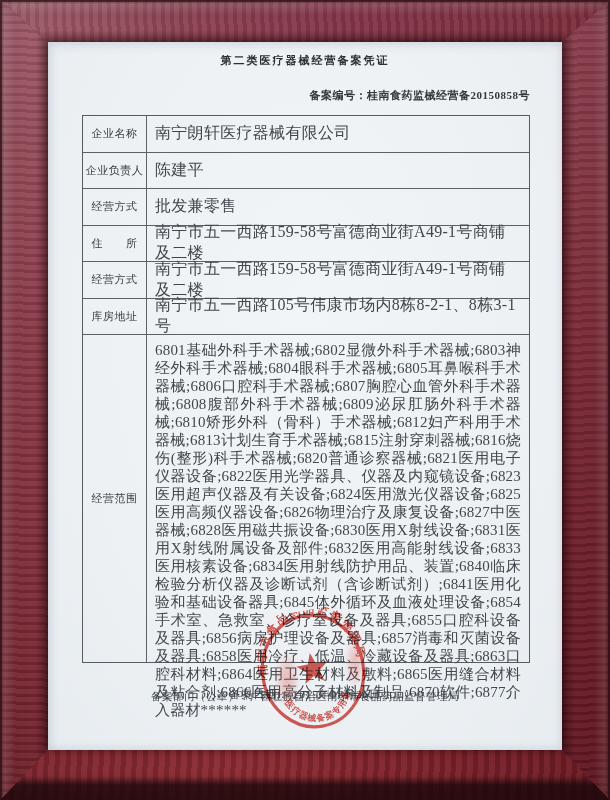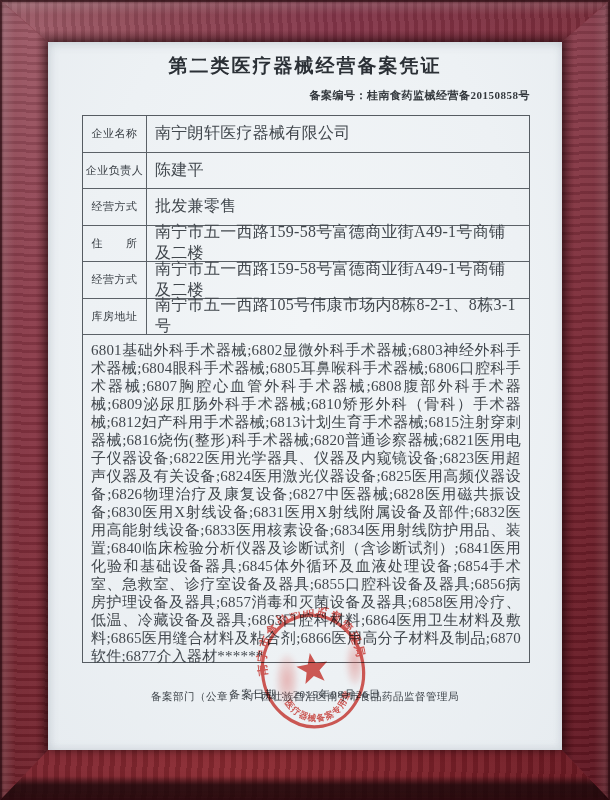--- a/index.html
+++ b/index.html
@@ -42,21 +42,21 @@
   .frame-edge{position:absolute;inset:0;pointer-events:none;
     box-shadow:inset 0 0 0 2px rgba(40,10,14,.55), inset 0 0 30px rgba(0,0,0,.18);}
 
   
   .paper{position:absolute;left:48px;top:42px;width:514px;height:708px;
     background:radial-gradient(ellipse at 50% 40%, #f2f5f7 0%, #edf1f4 60%, #e7ecf0 100%);
     box-shadow:0 0 8px rgba(0,0,0,.5), inset 2px 3px 10px rgba(90,100,120,.16), inset -1px -2px 8px rgba(90,100,120,.10);
     color:#41474d;}
 
   .cert-title{position:absolute;top:11px;left:0;width:100%;text-align:center;
-    font-size:19px;font-weight:600;letter-spacing:2px;color:#2b3036;}
+    font-size:11px;font-weight:600;letter-spacing:2px;color:#2b3036;}
   .cert-recno{position:absolute;top:46px;right:32px;font-size:11px;font-weight:600;
     letter-spacing:.5px;color:#33383d;font-family:Liberation Serif, serif;}
 
   
   .cert-table{position:absolute;left:34px;top:73px;width:448px;height:548px;
     border:1.4px solid #565c62;box-sizing:border-box;display:flex;flex-direction:column;
     background:transparent;}
   .trow{display:flex;height:36.5px;border-bottom:1px solid #5b6167;box-sizing:border-box;flex:none;}
   .scope-row{display:flex;flex:1;border-bottom:none;}
   .tlabel{width:64px;flex:none;border-right:1px solid #5b6167;box-sizing:border-box;
@@ -116,20 +116,21 @@
       </div>
       <div class="trow">
         <div class="tlabel">经营方式</div>
         <div class="tvalue">南宁市五一西路159-58号富德商业街A49-1号商铺及二楼</div>
       </div>
       <div class="trow">
         <div class="tlabel">库房地址</div>
         <div class="tvalue">南宁市五一西路105号伟康市场内8栋8-2-1、8栋3-1号</div>
       </div>
       <div class="trow scope-row">
+        <div class="tlabel">经营范围</div>
         <div class="tvalue scope-value">6801基础外科手术器械;6802显微外科手术器械;6803神经外科手术器械;6804眼科手术器械;6805耳鼻喉科手术器械;6806口腔科手术器械;6807胸腔心血管外科手术器械;6808腹部外科手术器械;6809泌尿肛肠外科手术器械;6810矫形外科（骨科）手术器械;6812妇产科用手术器械;6813计划生育手术器械;6815注射穿刺器械;6816烧伤(整形)科手术器械;6820普通诊察器械;6821医用电子仪器设备;6822医用光学器具、仪器及内窥镜设备;6823医用超声仪器及有关设备;6824医用激光仪器设备;6825医用高频仪器设备;6826物理治疗及康复设备;6827中医器械;6828医用磁共振设备;6830医用X射线设备;6831医用X射线附属设备及部件;6832医用高能射线设备;6833医用核素设备;6834医用射线防护用品、装置;6840临床检验分析仪器及诊断试剂（含诊断试剂）;6841医用化验和基础设备器具;6845体外循环及血液处理设备;6854手术室、急救室、诊疗室设备及器具;6855口腔科设备及器具;6856病房护理设备及器具;6857消毒和灭菌设备及器具;6858医用冷疗、低温、冷藏设备及器具;6863口腔科材料;6864医用卫生材料及敷料;6865医用缝合材料及粘合剂;6866医用高分子材料及制品;6870软件;6877介入器材******</div>
       </div>
     </div>
 
     <div class="footer-dept">备案部门（公章）：广西壮族自治区南宁市食品药品监督管理局</div>
     <div class="footer-date">备案日期： 2015年08月26日</div>
 
     <div class="stamp">
       <svg viewBox="0 0 120 132" xmlns="http://www.w3.org/2000/svg">
         <defs>

